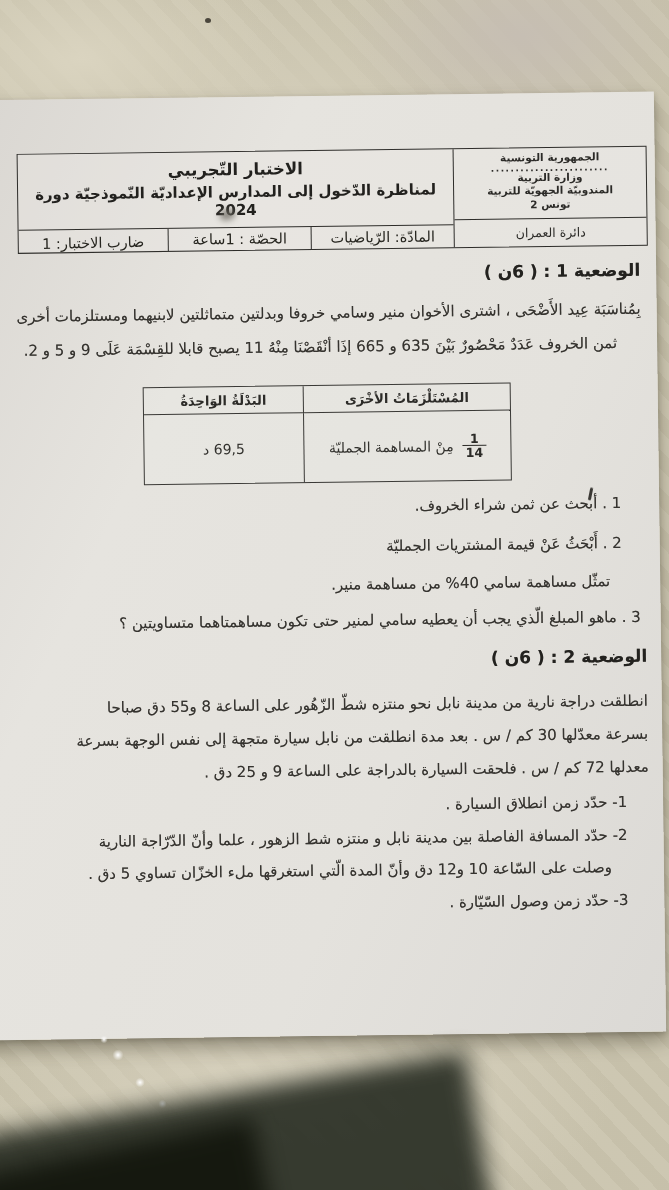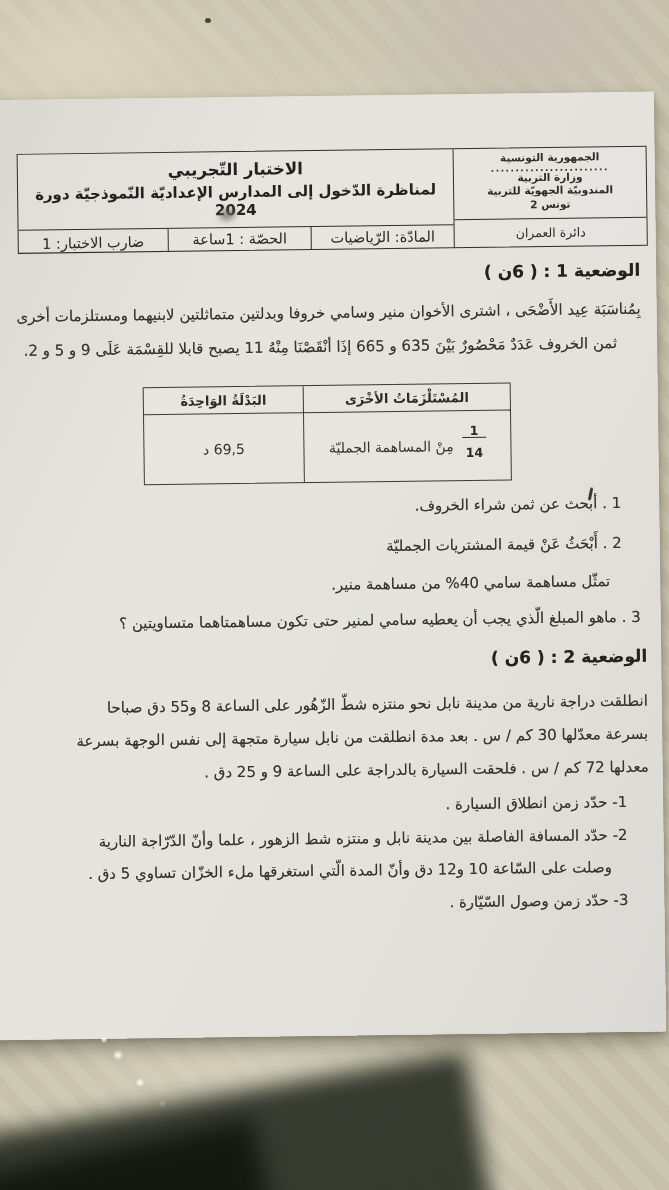--- a/index.html
+++ b/index.html
@@ -56,21 +56,21 @@
   }
   #s1-table .trow{display:flex;direction:rtl;}
   #s1-table .th{height:26px;font-size:13px;font-weight:bold;color:#2c2b28;
       display:flex;align-items:center;justify-content:center;border-bottom:1.3px solid #3a3936;}
   #s1-table .td{height:69px;font-size:14px;color:#33322e;
       display:flex;align-items:center;justify-content:center;}
   .col-r{width:206px;border-left:1.3px solid #3a3936;}
   .col-l{flex:1;}
   .frac{display:inline-flex;flex-direction:column;align-items:center;margin-left:9px;
       font-size:12.5px;font-weight:bold;color:#2c2b28;line-height:1.05;}
-  .frac .den{border-top:1.3px solid #2c2b28;padding:8px 3px;}
+  .frac .den{border-top:1.3px solid #2c2b28;padding:0 3px;}
   
   #smudge{left:252px;top:112px;width:16px;height:11px;background:#6a675f;border-radius:50%;
       filter:blur(3px);opacity:.75;transform:rotate(-15deg);}
   #pen-mark{left:618px;top:395px;width:3px;height:13px;background:#3a3834;border-radius:2px;
       filter:blur(0.4px);transform:rotate(12deg);}
   #floor-speck{left:205px;top:18px;width:6px;height:5px;background:#4a463c;border-radius:50%;filter:blur(0.6px);}
   .shadow-blob{background:#262b21;filter:blur(11px);}
   .shine{background:radial-gradient(circle,#ffffff 0%,rgba(255,255,255,0) 70%);}
 </style>
 </head>

